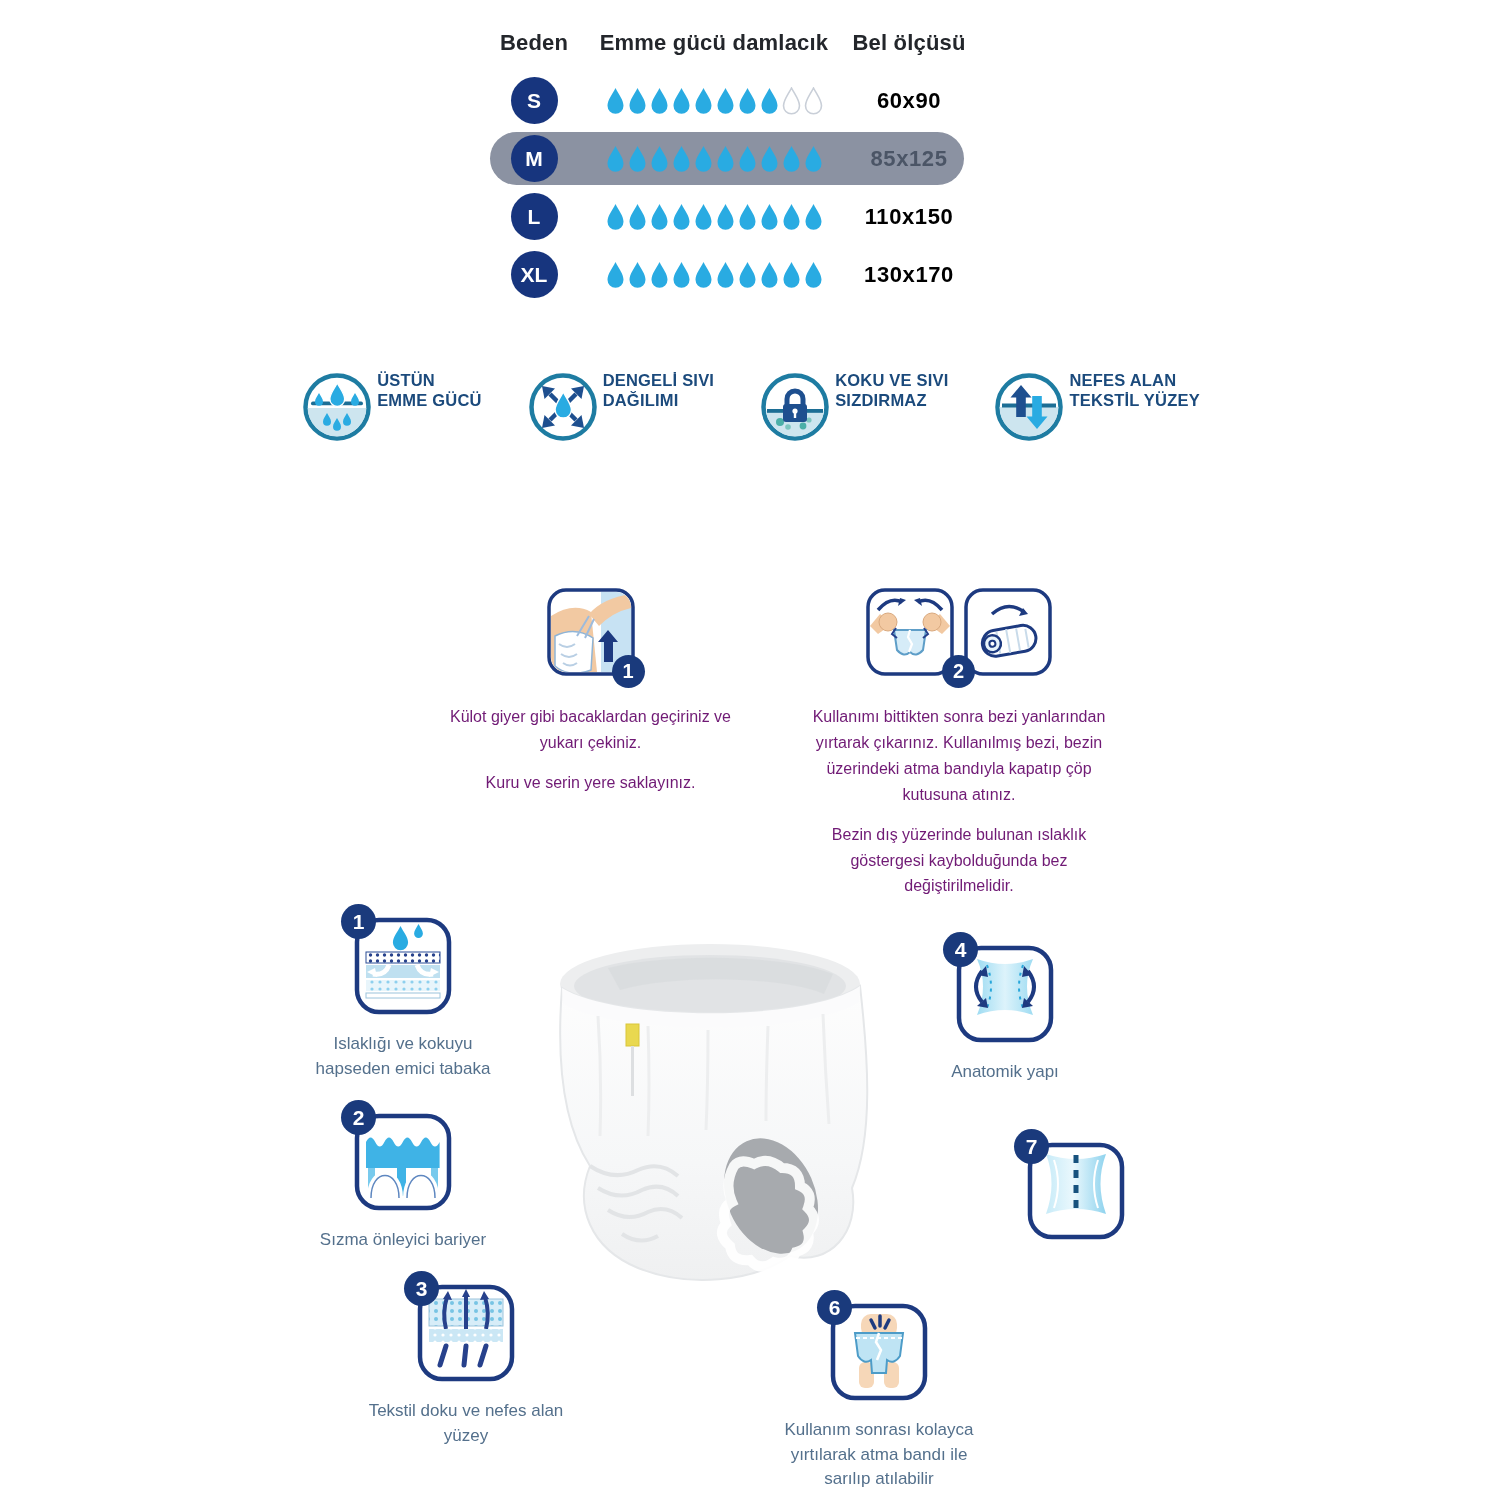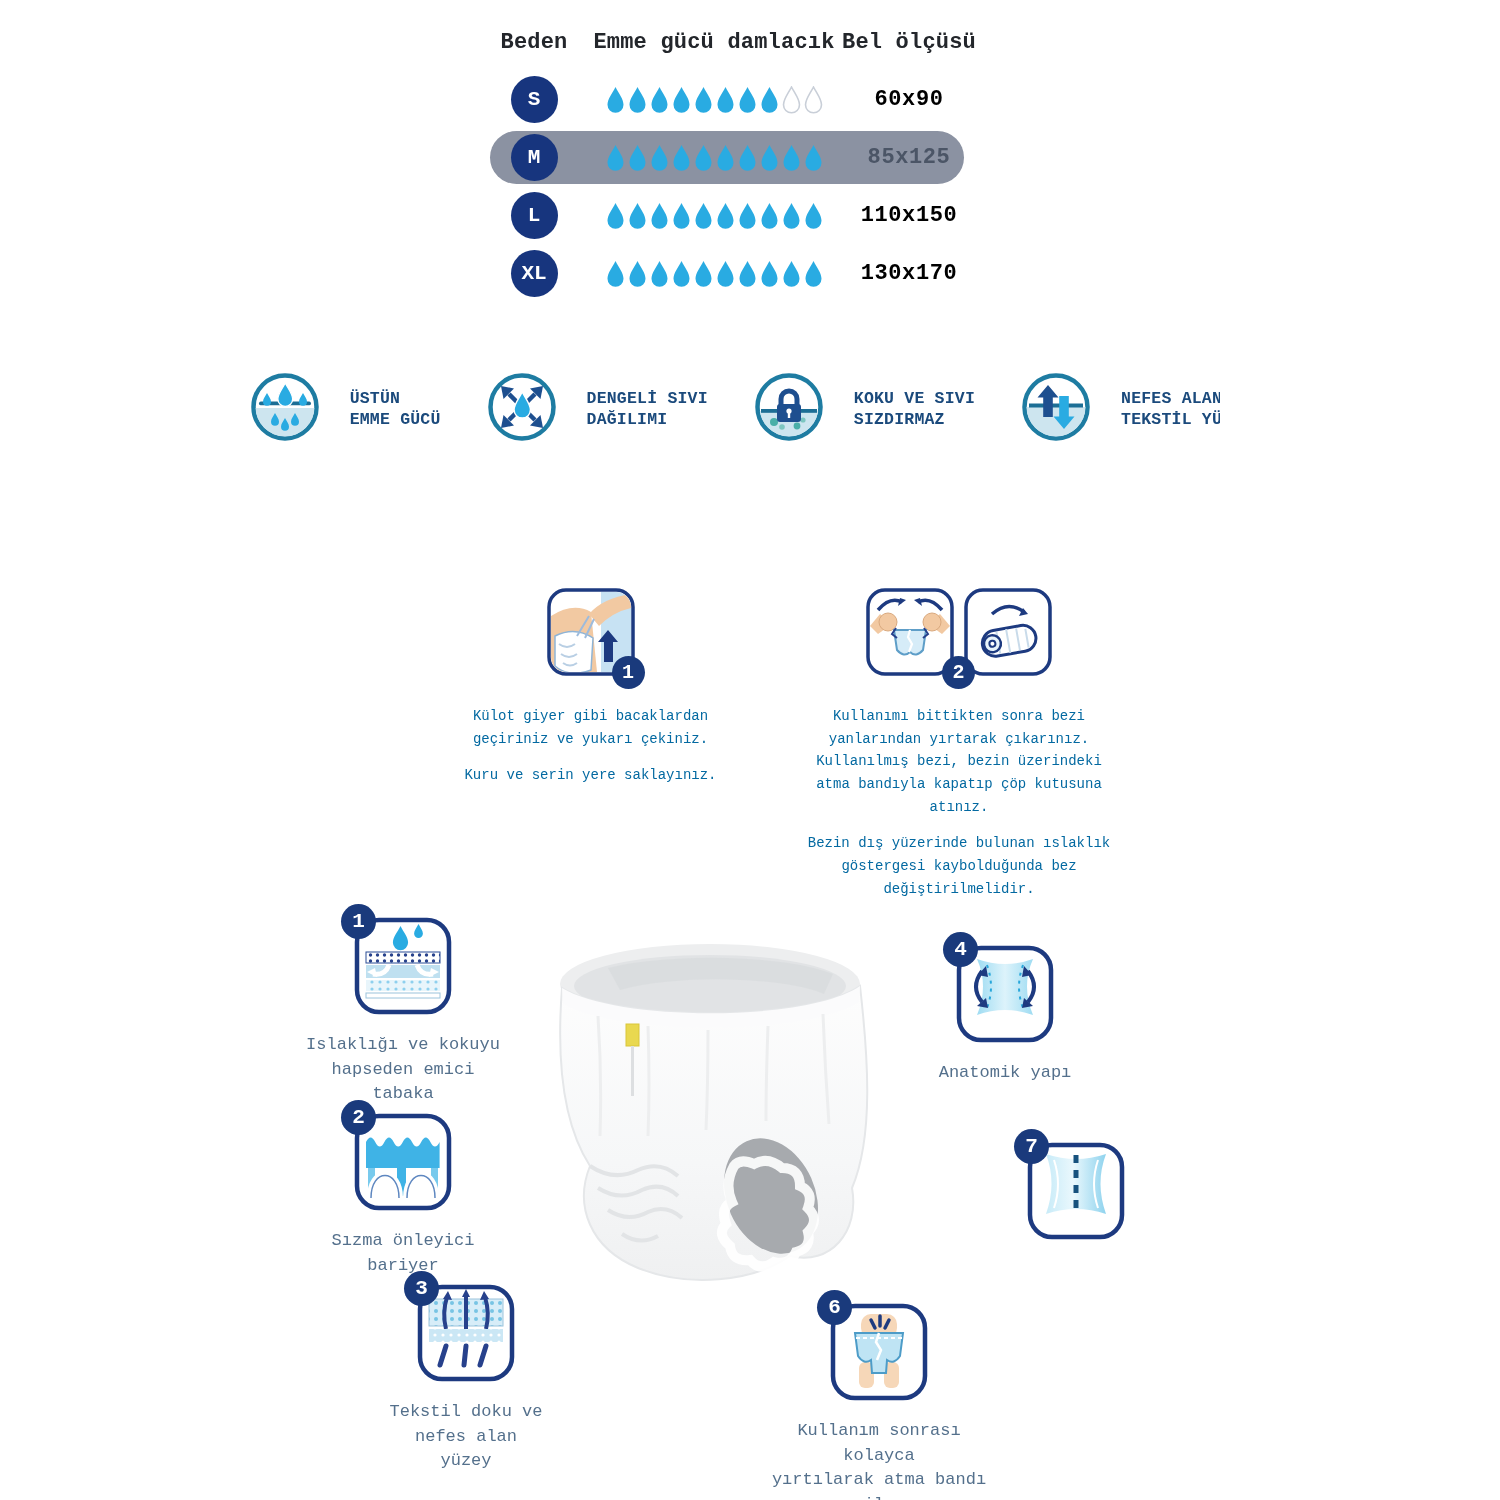--- a/index.html
+++ b/index.html
@@ -1,46 +1,46 @@
 <!DOCTYPE html>
 <html><head>
 <meta charset="utf-8">
 <style>
   html,body{margin:0;padding:0;background:#fff;}
   .canvas{position:relative;width:1220px;height:1500px;background:#fff;overflow:hidden;
-          font-family:Liberation Mono, monospace;}
+          font-family:Liberation Sans, sans-serif;}
 
   
   .size-table{position:absolute;left:478px;top:30px;width:502px;}
   .size-header{display:grid;grid-template-columns:112px 248px 142px;margin-bottom:16px;}
   .size-header div{font-weight:bold;font-size:22px;color:#23262b;text-align:center;letter-spacing:.2px;}
   .size-row{display:grid;grid-template-columns:112px 248px 142px;align-items:center;height:57px;position:relative;margin-bottom:1px;}
   .size-row.highlighted::before{content:"";position:absolute;left:12px;right:16px;top:2px;bottom:2px;background:#8B92A2;border-radius:28px;}
   .size-row > *{position:relative;z-index:1;}
   .badge-wrap{display:flex;justify-content:center;}
   .size-badge{width:47px;height:47px;border-radius:50%;background:#17357E;color:#fff;font-weight:bold;font-size:21px;display:flex;align-items:center;justify-content:center;}
   .drops{display:flex;justify-content:center;align-items:center;gap:1px;}
   .waist{font-weight:bold;font-size:22px;color:#000000;text-align:center;letter-spacing:.6px;}
   .size-row.highlighted .waist{color:#4B5566;font-weight:600;}
 
   
   .features{position:absolute;left:0;top:370px;width:1500px;display:flex;justify-content:center;gap:44px;}
-  .feature{display:flex;align-items:center;gap:28px;}
+  .feature{display:flex;gap:3px;}
   .feature-label{font-weight:bold;font-size:16.5px;line-height:1.22;color:#1B4A7C;white-space:pre-line;letter-spacing:.2px;}
 
   
   .usage-heading{position:absolute;left:0;top:518px;width:1500px;text-align:center;font-size:27px;font-weight:bold;color:#2B5F93;}
   .step{position:absolute;text-align:center;}
   .step-1{left:438px;top:586px;width:305px;}
   .step-2{left:798px;top:586px;width:322px;}
   .step-illus{position:relative;display:inline-flex;gap:6px;}
   .num-badge{width:33px;height:33px;border-radius:50%;background:#1A3A7C;color:#fff;font-size:20px;font-weight:bold;display:flex;align-items:center;justify-content:center;}
   .step-1 .num-badge{position:absolute;right:-8px;bottom:-6px;}
   .step-2 .num-badge{position:absolute;left:calc(50% - 17px);bottom:-6px;}
-  .step p{font-size:14px;color:#0369a1;line-height:1.62;margin:0 0 14px;}
+  .step p{font-size:16px;color:#701a75;line-height:1.62;margin:0 0 14px;}
   .step .step-text{margin-top:22px;}
 
   
   .callout{position:absolute;text-align:center;}
   .icon-wrap{position:relative;display:inline-block;}
   .callout .num-badge{position:absolute;left:-12px;top:-12px;width:35px;height:35px;font-size:21px;}
   .callout-label{font-size:17px;color:#54708C;line-height:1.45;margin-top:12px;white-space:pre-line;}
   .co-1{left:303px;top:916px;width:200px;}
   .co-2{left:303px;top:1112px;width:200px;}
   .co-3{left:360px;top:1283px;width:212px;}

